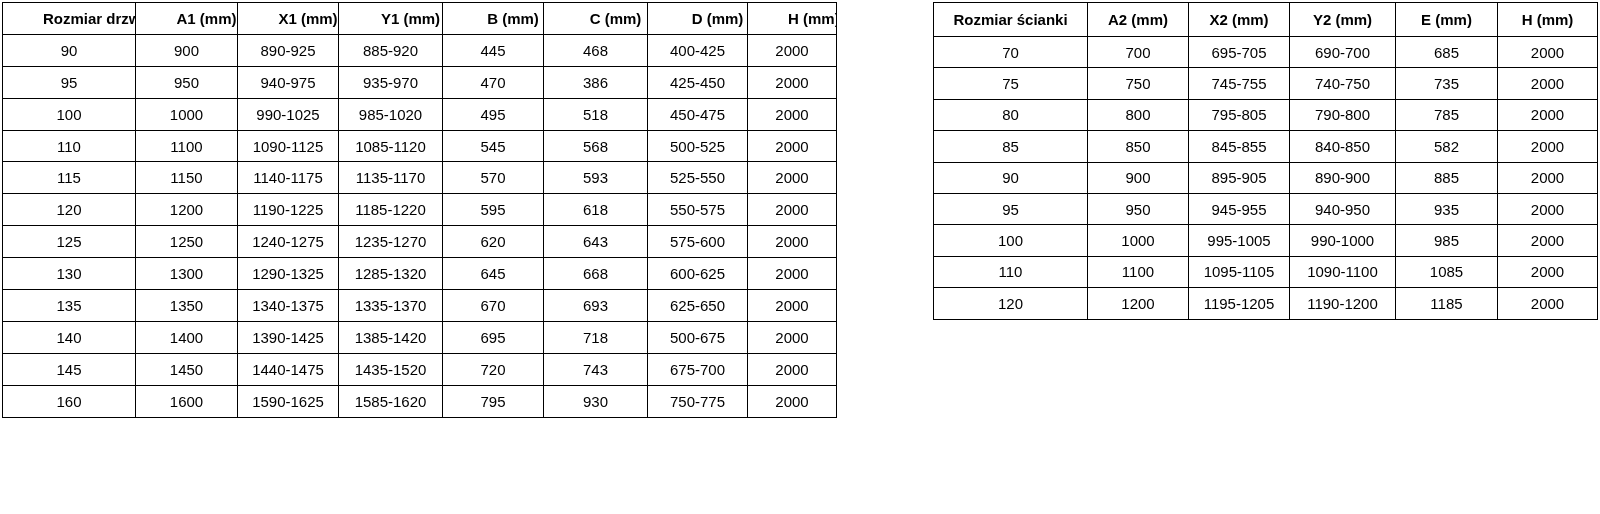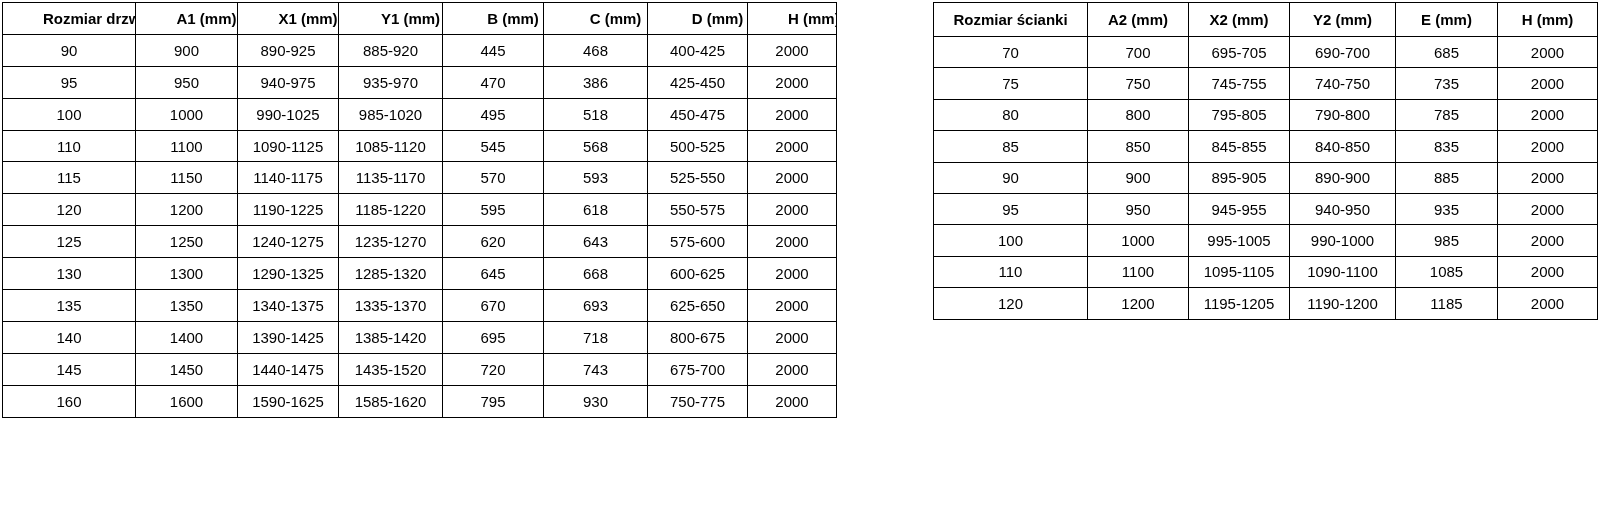--- a/index.html
+++ b/index.html
@@ -181,21 +181,21 @@
           <td>625-650</td>
           <td>2000</td>
         </tr>
         <tr>
           <td>140</td>
           <td>1400</td>
           <td>1390-1425</td>
           <td>1385-1420</td>
           <td>695</td>
           <td>718</td>
-          <td>800-675</td>
+          <td>500-675</td>
           <td>2000</td>
         </tr>
         <tr>
           <td>145</td>
           <td>1450</td>
           <td>1440-1475</td>
           <td>1435-1520</td>
           <td>720</td>
           <td>743</td>
           <td>675-700</td>
@@ -256,21 +256,21 @@
           <td>795-805</td>
           <td>790-800</td>
           <td>785</td>
           <td>2000</td>
         </tr>
         <tr>
           <td>85</td>
           <td>850</td>
           <td>845-855</td>
           <td>840-850</td>
-          <td>835</td>
+          <td>582</td>
           <td>2000</td>
         </tr>
         <tr>
           <td>90</td>
           <td>900</td>
           <td>895-905</td>
           <td>890-900</td>
           <td>885</td>
           <td>2000</td>
         </tr>

